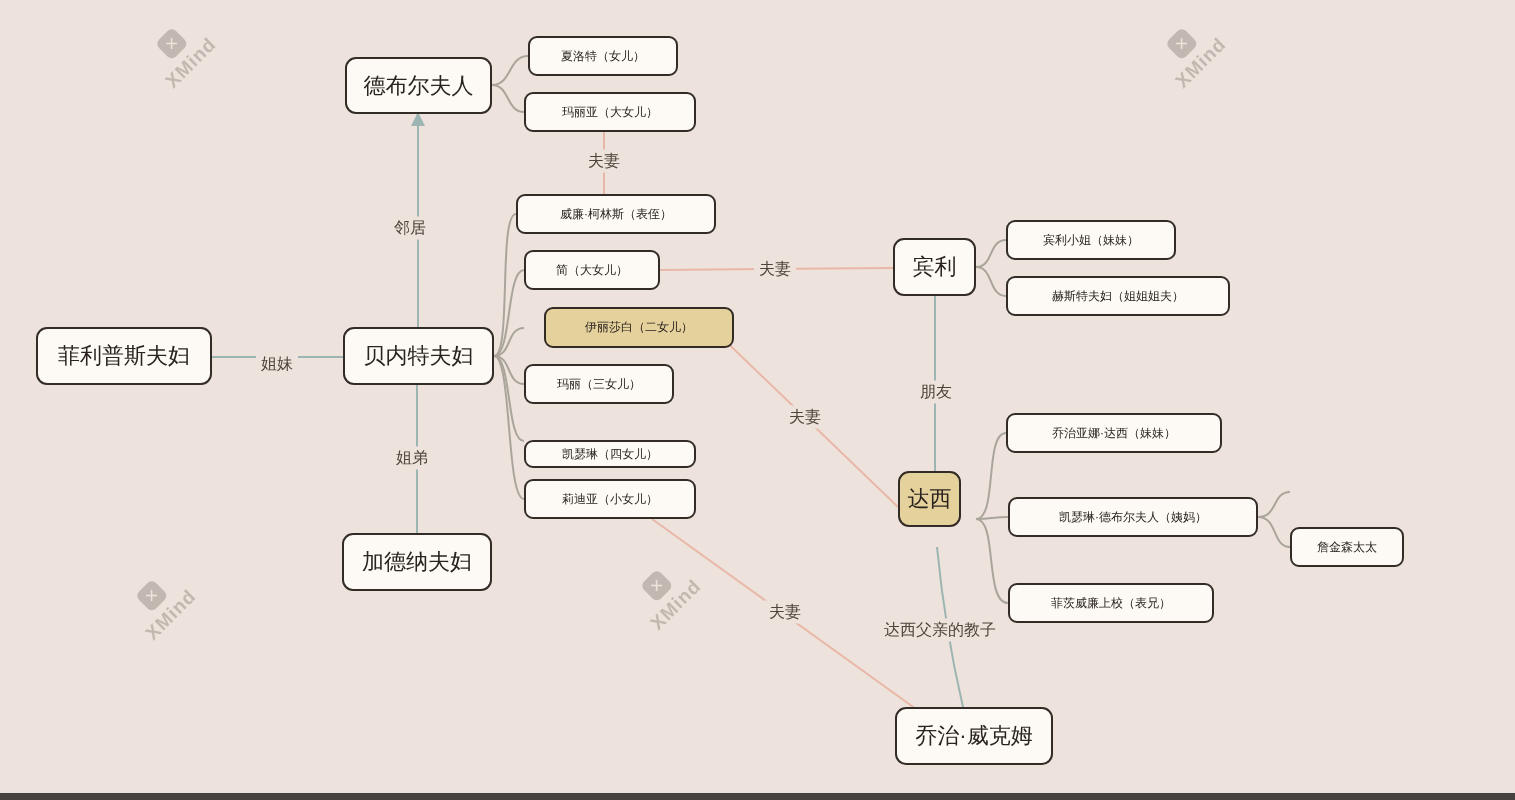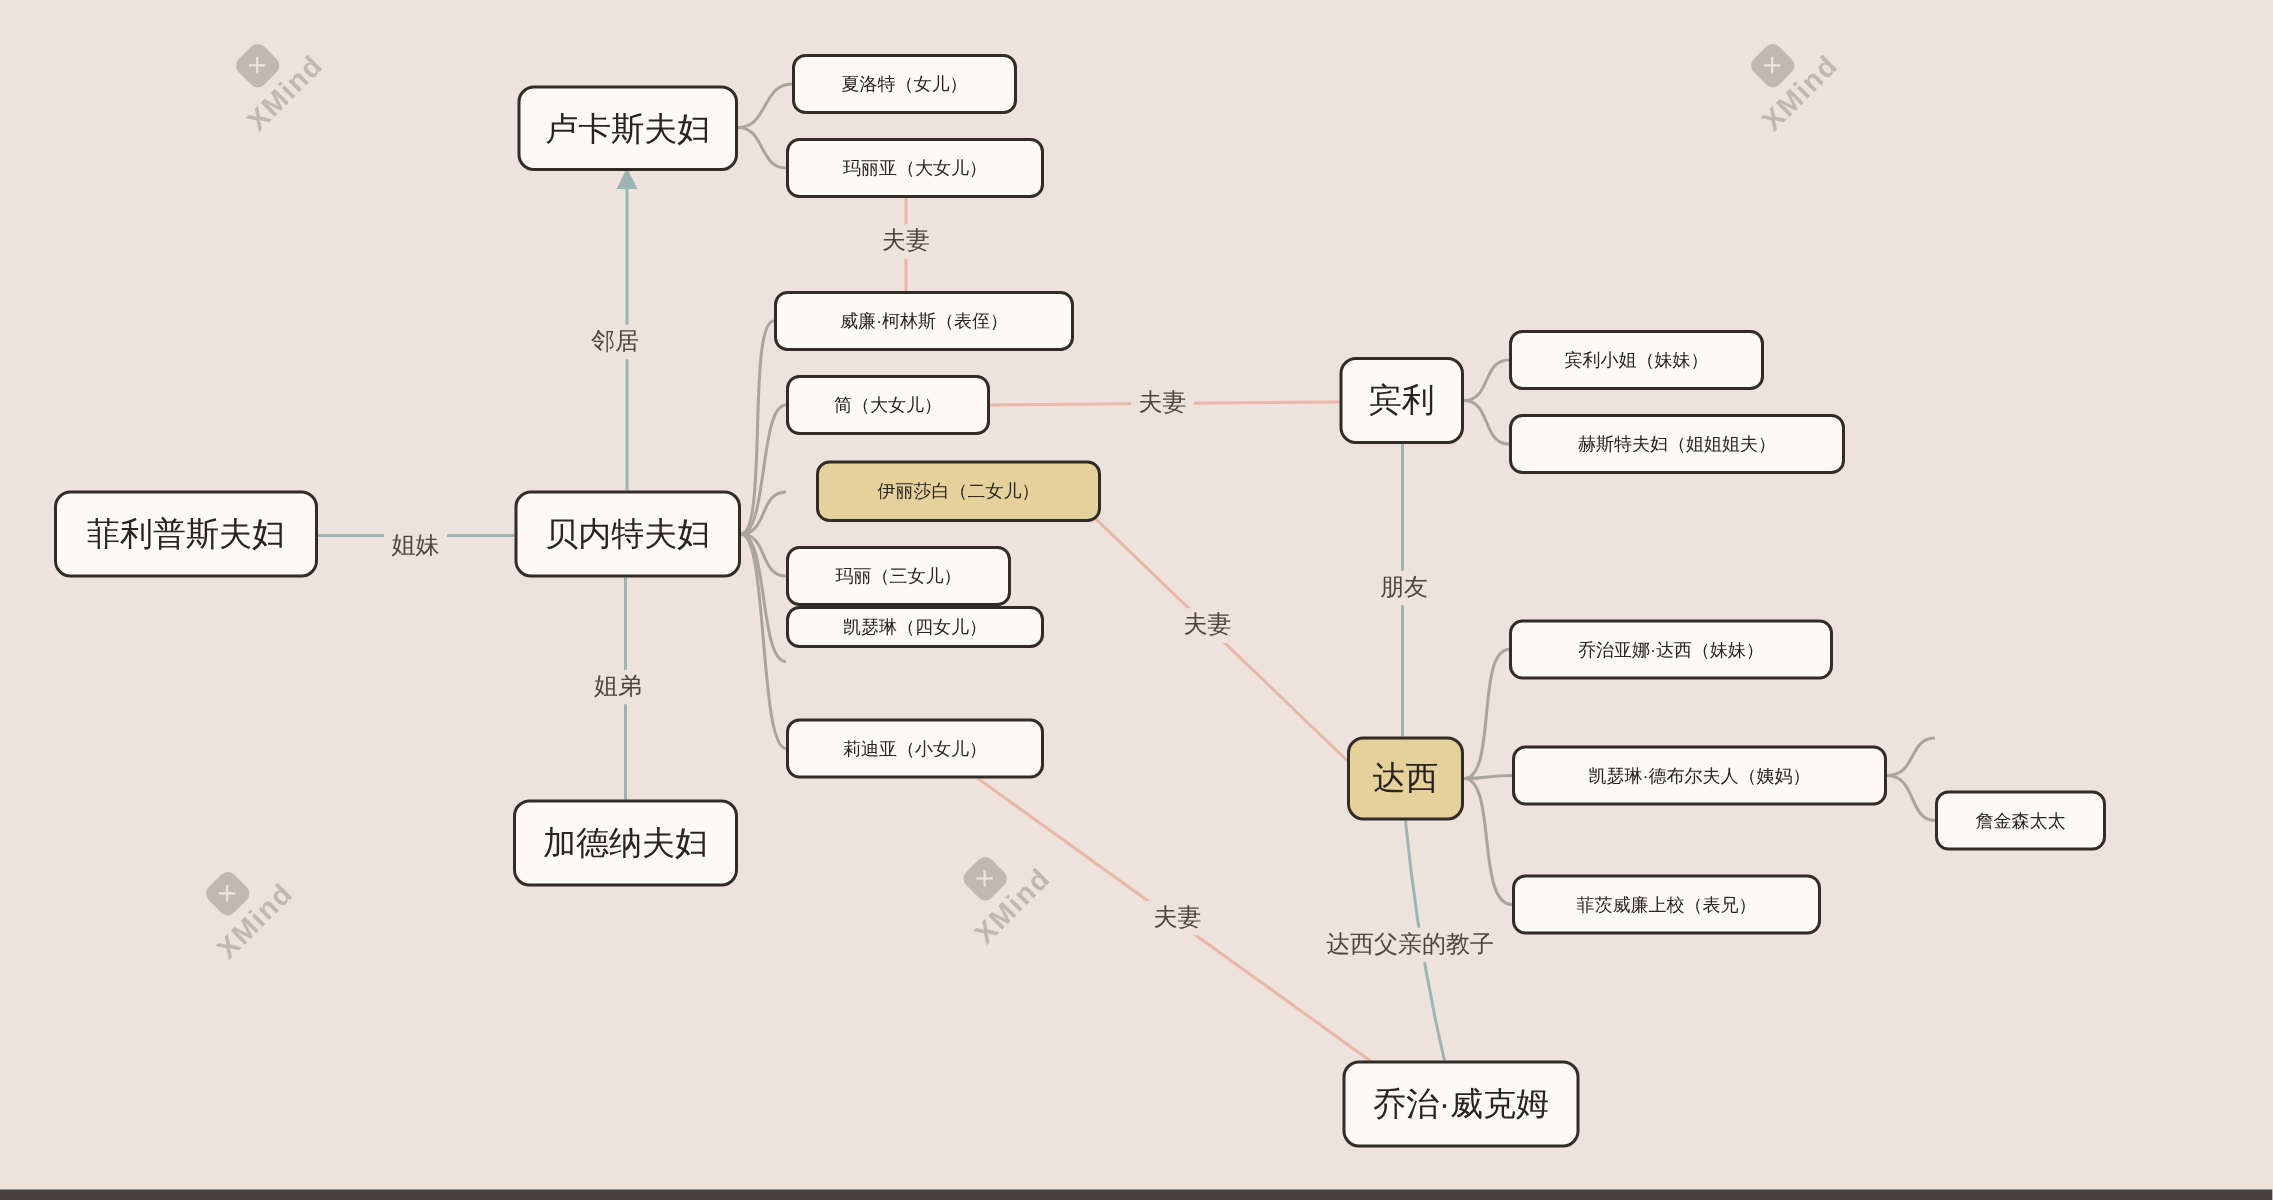--- a/index.html
+++ b/index.html
@@ -126,36 +126,36 @@
     <polygon points="418,112 411,126 425,126" fill="#9db5b2"></polygon>
 
     <g fill="none" stroke-width="2" stroke="#e9b7a7">
       <path d="M604 132 L604 194"></path>
       <path d="M660 270 L893 268"></path>
       <path d="M714 330 L898 507"></path>
       <path d="M652 519 L916 709"></path>
     </g>
   </svg>
 
-  <div class="node lg" style="left:345px;top:57px;width:147px;height:57px">卢卡斯夫妇</div>
+  <div class="node lg" style="left:345px;top:57px;width:147px;height:57px">德布尔夫人</div>
   <div class="node" style="left:528px;top:36px;width:150px;height:40px">夏洛特（女儿）</div>
   <div class="node" style="left:524px;top:92px;width:172px;height:40px">玛丽亚（大女儿）</div>
   <div class="node" style="left:516px;top:194px;width:200px;height:40px">威廉·柯林斯（表侄）</div>
   <div class="node" style="left:524px;top:250px;width:136px;height:40px">简（大女儿）</div>
   <div class="node hl" style="left:544px;top:307px;width:190px;height:41px">伊丽莎白（二女儿）</div>
   <div class="node" style="left:524px;top:364px;width:150px;height:40px">玛丽（三女儿）</div>
-  <div class="node" style="left:524px;top:404px;width:172px;height:28px">凯瑟琳（四女儿）</div>
+  <div class="node" style="left:524px;top:440px;width:172px;height:28px">凯瑟琳（四女儿）</div>
   <div class="node" style="left:524px;top:479px;width:172px;height:40px">莉迪亚（小女儿）</div>
   <div class="node lg" style="left:36px;top:327px;width:176px;height:58px">菲利普斯夫妇</div>
   <div class="node lg" style="left:343px;top:327px;width:151px;height:58px">贝内特夫妇</div>
   <div class="node lg" style="left:342px;top:533px;width:150px;height:58px">加德纳夫妇</div>
   <div class="node lg" style="left:893px;top:238px;width:83px;height:58px">宾利</div>
   <div class="node" style="left:1006px;top:220px;width:170px;height:40px">宾利小姐（妹妹）</div>
   <div class="node" style="left:1006px;top:276px;width:224px;height:40px">赫斯特夫妇（姐姐姐夫）</div>
-  <div class="node lg hl" style="left:898px;top:491px;width:78px;height:56px">达西</div>
+  <div class="node lg hl" style="left:898px;top:471px;width:63px;height:56px">达西</div>
   <div class="node" style="left:1006px;top:413px;width:216px;height:40px">乔治亚娜·达西（妹妹）</div>
   <div class="node" style="left:1008px;top:497px;width:250px;height:40px">凯瑟琳·德布尔夫人（姨妈）</div>
   <div class="node" style="left:1290px;top:527px;width:114px;height:40px">詹金森太太</div>
   <div class="node" style="left:1008px;top:583px;width:206px;height:40px">菲茨威廉上校（表兄）</div>
   <div class="node lg" style="left:895px;top:707px;width:158px;height:58px">乔治·威克姆</div>
 
   <div class="edge-label" style="left:410px;top:228px">邻居</div>
   <div class="edge-label" style="left:277px;top:364px">姐妹</div>
   <div class="edge-label" style="left:412px;top:458px">姐弟</div>
   <div class="edge-label" style="left:604px;top:161px">夫妻</div>

